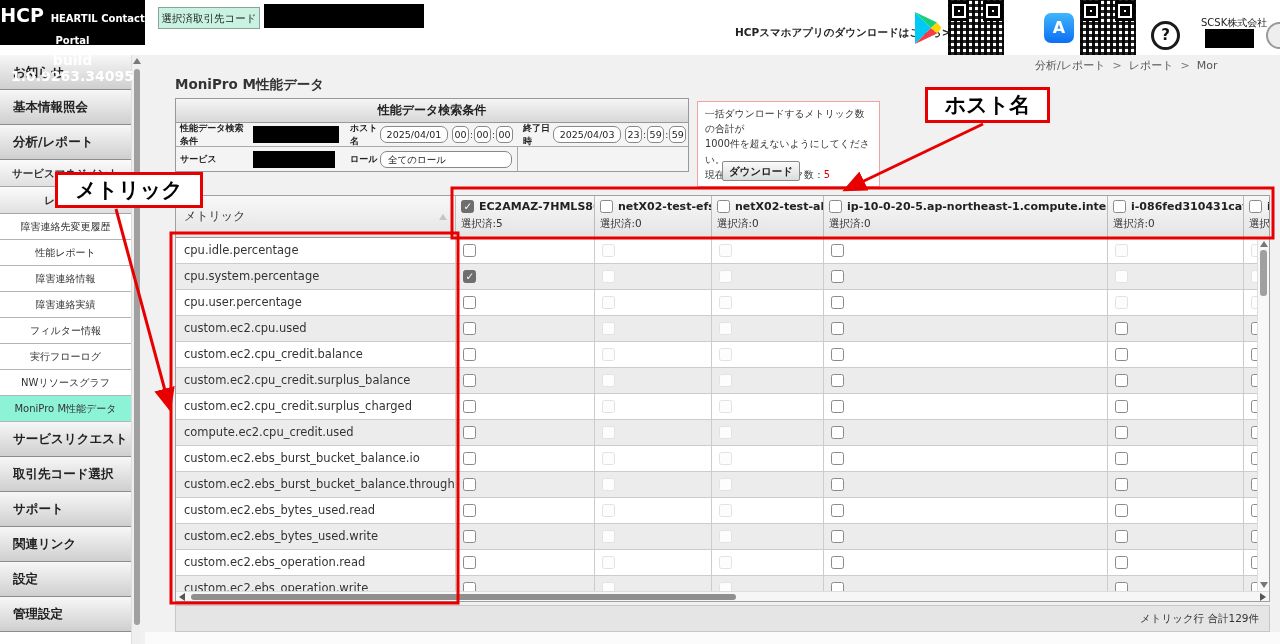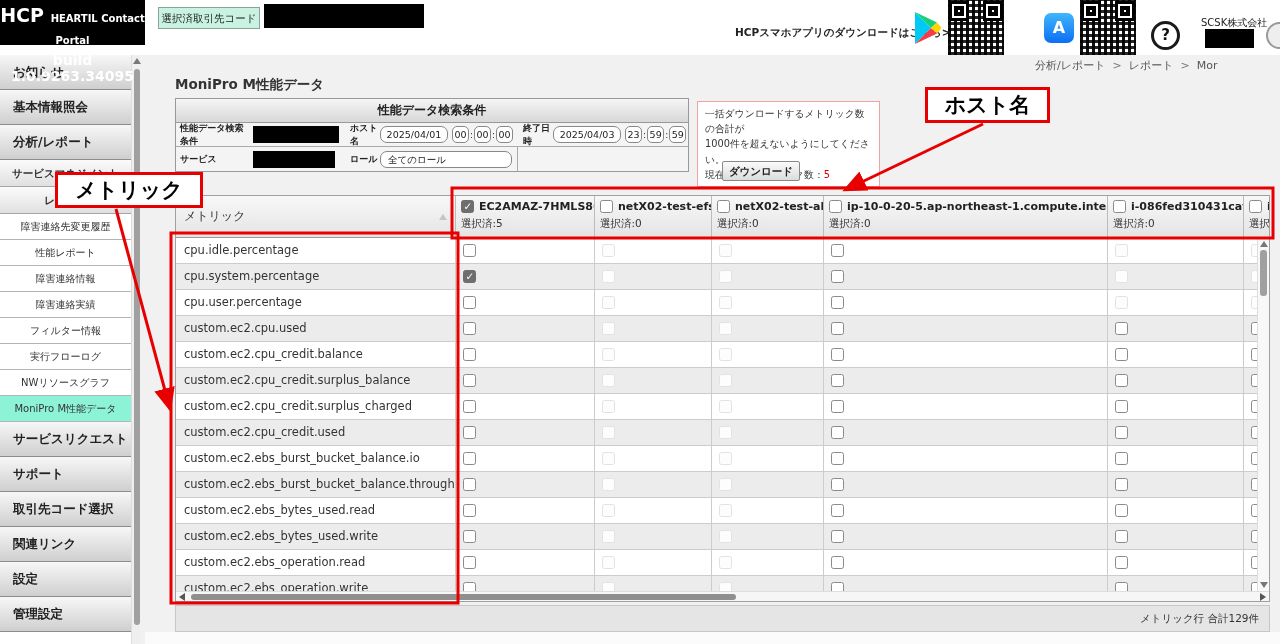--- a/index.html
+++ b/index.html
@@ -139,22 +139,22 @@
     <div class="sb-sub1">レポート</div>
     <div class="sb-sub2">障害連絡先変更履歴</div>
     <div class="sb-sub2">性能レポート</div>
     <div class="sb-sub2">障害連絡情報</div>
     <div class="sb-sub2">障害連絡実績</div>
     <div class="sb-sub2">フィルター情報</div>
     <div class="sb-sub2">実行フローログ</div>
     <div class="sb-sub2">NWリソースグラフ</div>
     <div class="sb-sub2 sb-active">MoniPro M性能データ</div>
     <div class="sb-top">サービスリクエスト</div>
+    <div class="sb-top">取引先コード選択</div>
     <div class="sb-top">サポート</div>
-    <div class="sb-top">取引先コード選択</div>
     <div class="sb-top">関連リンク</div>
     <div class="sb-top">設定</div>
     <div class="sb-top">管理設定</div>
   </div>
 <div class="abs sb-scroll">
   <div class="tri-up" style="left:1px;top:3px;"></div>
   <div class="sb-thumb"></div>
 </div>
 
 <div class="abs page-title">MoniPro M性能データ</div>
@@ -394,21 +394,21 @@
           <span class="cb off"></span>
         </div>
         <div class="ccell" style="width: 136px;">
           <span class="cb off"></span>
         </div>
         <div class="ccell" style="width: 60px;">
           <span class="cb off"></span>
         </div>
       </div>
       <div class="mrow alt">
-        <div class="mcell">custom.ec2.cpu_credit.used</div>
+        <div class="mcell">compute.ec2.cpu_credit.used</div>
         <div class="ccell" style="width: 139px;">
           <span class="cb off"></span>
         </div>
         <div class="ccell" style="width: 117px;">
           <span class="cb dis"></span>
         </div>
         <div class="ccell" style="width: 112px;">
           <span class="cb dis"></span>
         </div>
         <div class="ccell" style="width: 284px;">

